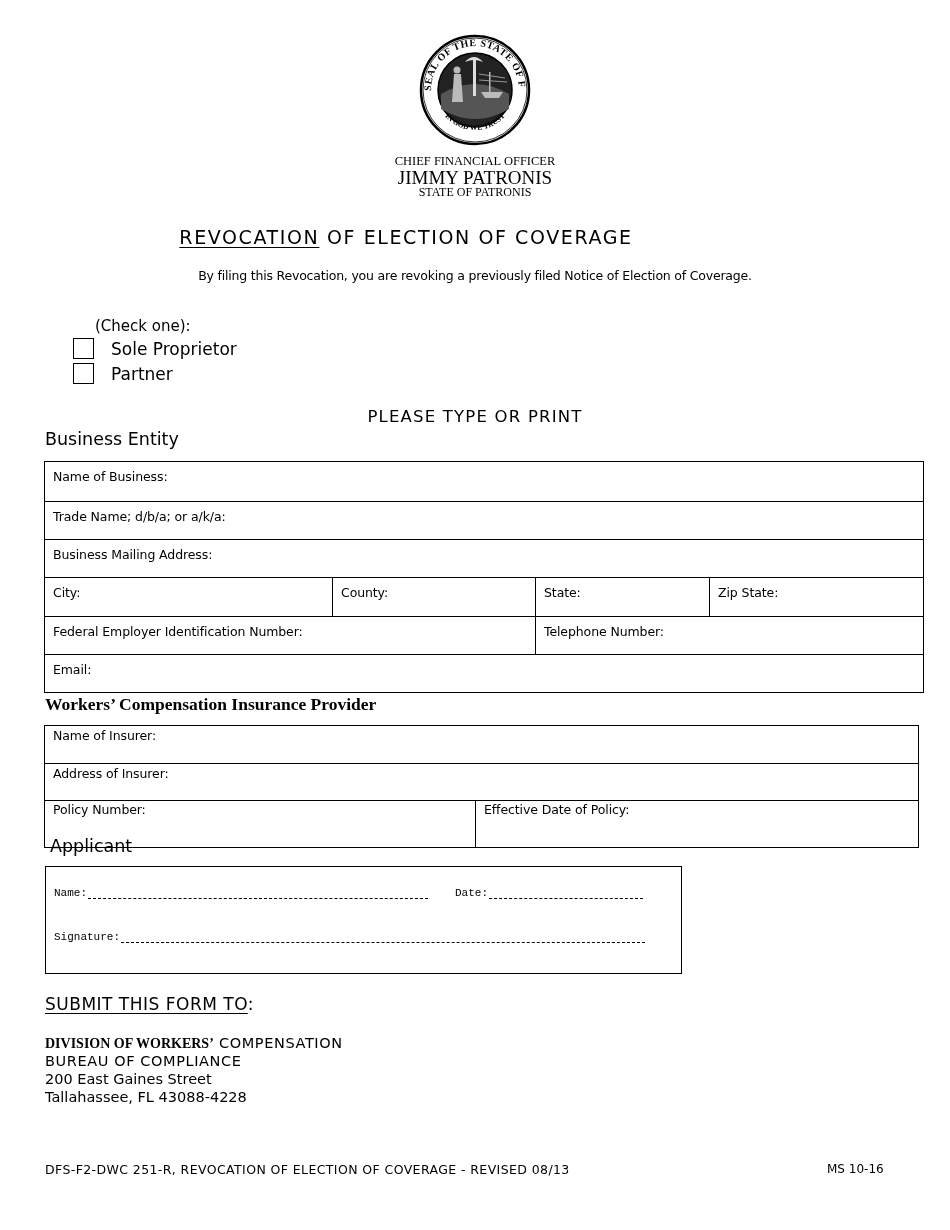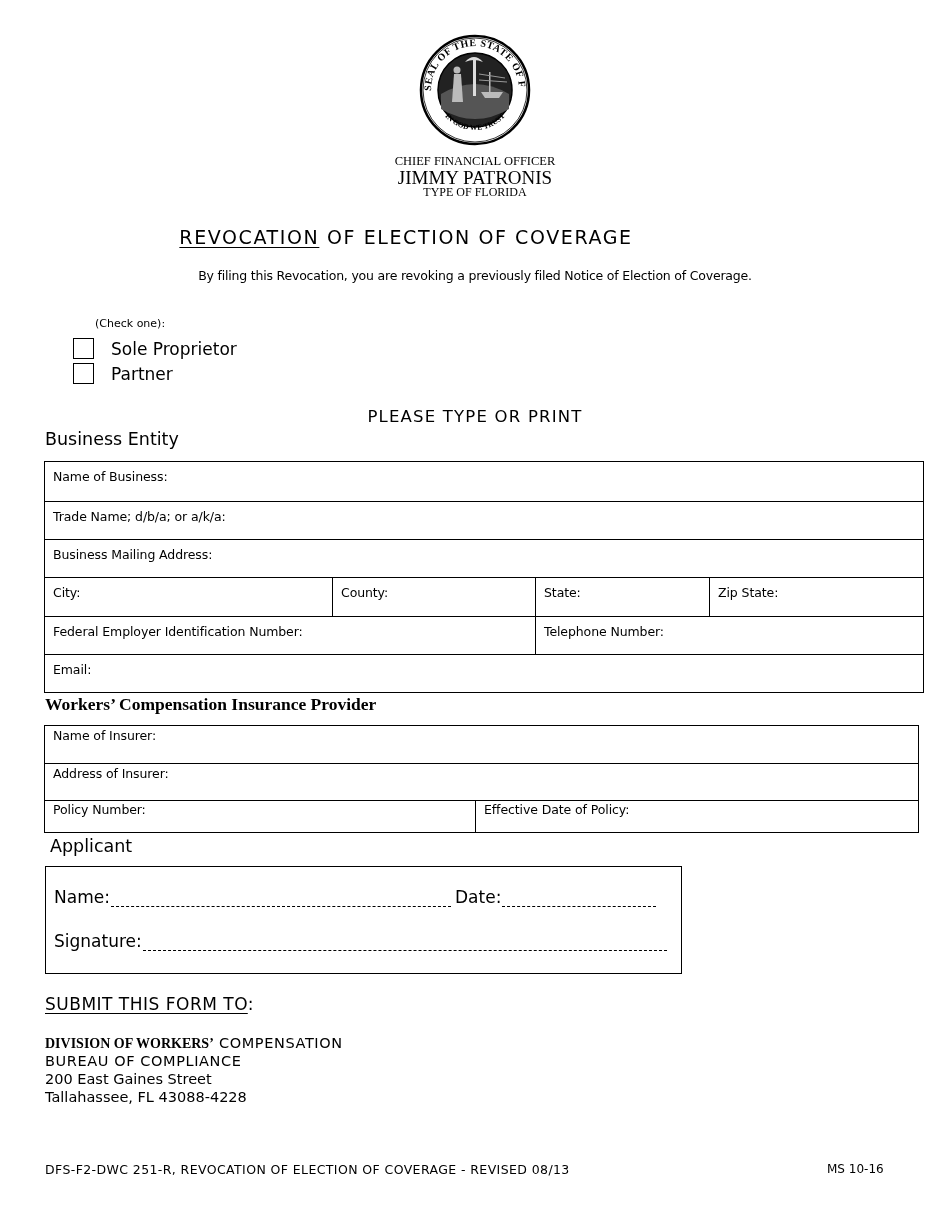--- a/index.html
+++ b/index.html
@@ -11,21 +11,21 @@
     #seal { left:419px; top:34px; width:112px; height:112px; }
     .office { left:370px; width:210px; text-align:center; font-family:"Liberation Serif", serif; line-height:1; }
     #office-title { top:155px; font-size:12.5px; }
     #office-name { top:168px; font-size:19px; }
     #office-state { top:186px; font-size:12px; }
 
     #form-title { left:0; width:812px; top:226px; text-align:center; font-size:19px; letter-spacing:1.6px; }
     #form-title u { text-decoration:underline; text-underline-offset:3px; }
     #form-subtitle { left:0; width:950px; top:268px; text-align:center; font-size:12.5px; letter-spacing:-0.2px; }
 
-    #check-label { left:95px; top:317px; font-size:11px; }
+    #check-label { left:95px; top:317px; font-size:15px; }
     .cb { width:21px; height:21px; border:1.5px solid #000; box-sizing:border-box; background:#fff; cursor:pointer; }
     #cb-sole { left:73px; top:338px; }
     #cb-partner { left:73px; top:363px; }
     .cb-label { font-size:17px; }
     #lbl-sole { left:111px; top:339px; }
     #lbl-partner { left:111px; top:364px; }
 
     #type-print { left:0; width:950px; top:407px; text-align:center; font-size:16.5px; letter-spacing:1.2px; }
     #sec-business { left:45px; top:429px; font-size:17.5px; }
 
@@ -34,25 +34,25 @@
     .row { position:absolute; left:0; right:0; border-top:1px solid #000; box-sizing:border-box; }
     .row.first { border-top:none; }
     .cell { position:absolute; top:0; bottom:0; box-sizing:border-box; padding:7px 0 0 8px;
             font-size:12.5px; letter-spacing:-0.1px; }
     .cell.div { border-left:1.5px solid #000; }
     .field { position:absolute; left:6px; right:6px; bottom:3px; height:14px; border:none; outline:none;
              background:transparent; font-size:12px; padding:0; font-family:"DejaVu Sans", sans-serif; }
 
     #tbl-business { left:44px; top:461px; width:880px; height:232px; }
     #sec-insurer { left:45px; top:694px; font-family:"Liberation Serif", serif; font-weight:bold; font-size:17.5px; }
-    #tbl-insurer { left:44px; top:725px; width:875px; height:108px; }
+    #tbl-insurer { left:44px; top:725px; width:875px; height:123px; }
     #sec-applicant { left:50px; top:836px; font-size:17.5px; }
 
     #applicant-box { left:45px; top:866px; width:637px; height:108px; border:1.5px solid #000; box-sizing:border-box; }
-    .sig-line { position:absolute; font-size:17px; white-space:nowrap; display:flex; align-items:flex-end; }
+    .sig-line { position:absolute; font-size:11px; white-space:nowrap; display:flex; align-items:flex-end;font-family:Liberation Mono, monospace; }
     .sig-line .dash { display:inline-block; border-bottom:1px dashed #000; height:11px; margin-left:1px; }
     #app-name { left:8px; top:20px; }
     #app-date { left:409px; top:20px; }
     #app-sig { left:8px; top:64px; }
 
     #submit-heading { left:45px; top:994px; font-size:17px; letter-spacing:0.5px; }
     #submit-heading u { text-underline-offset:3px; }
     .addr { left:45px; font-size:14.5px; line-height:18px; }
     #addr1 { top:1034px; letter-spacing:0.6px; }
     #addr1 b { font-family:Liberation Serif, serif; font-size:14px; letter-spacing:0; }
@@ -87,21 +87,21 @@
     <text font-family="Liberation Serif, serif" font-size="10" font-weight="bold" fill="#000" letter-spacing="0.6">
       <textPath href="#arcTop" startOffset="50%" text-anchor="middle">GREAT SEAL OF THE STATE OF FLORIDA</textPath>
     </text>
     <text font-family="Liberation Serif, serif" font-size="7.5" font-weight="bold" fill="#000">
       <textPath href="#arcBot" startOffset="50%" text-anchor="middle">IN GOD WE TRUST</textPath>
     </text>
   </svg>
 </div>
 <div class="abs office" id="office-title">CHIEF FINANCIAL OFFICER</div>
 <div class="abs office" id="office-name">JIMMY PATRONIS</div>
-<div class="abs office" id="office-state">TYPE OF FLORIDA</div>
+<div class="abs office" id="office-state">STATE OF PATRONIS</div>
 
 <div class="abs" id="form-title">
   <u>REVOCATION</u><span> OF ELECTION OF COVERAGE</span>
 </div>
 <div class="abs" id="form-subtitle">By filing this Revocation, you are revoking a previously filed Notice of Election of Coverage.</div>
 
 <div class="abs" id="check-label">(Check one):</div>
 <div class="abs cb" id="cb-sole"></div>
 <div class="abs cb-label" id="lbl-sole">Sole Proprietor</div>
 <div class="abs cb" id="cb-partner"></div>

